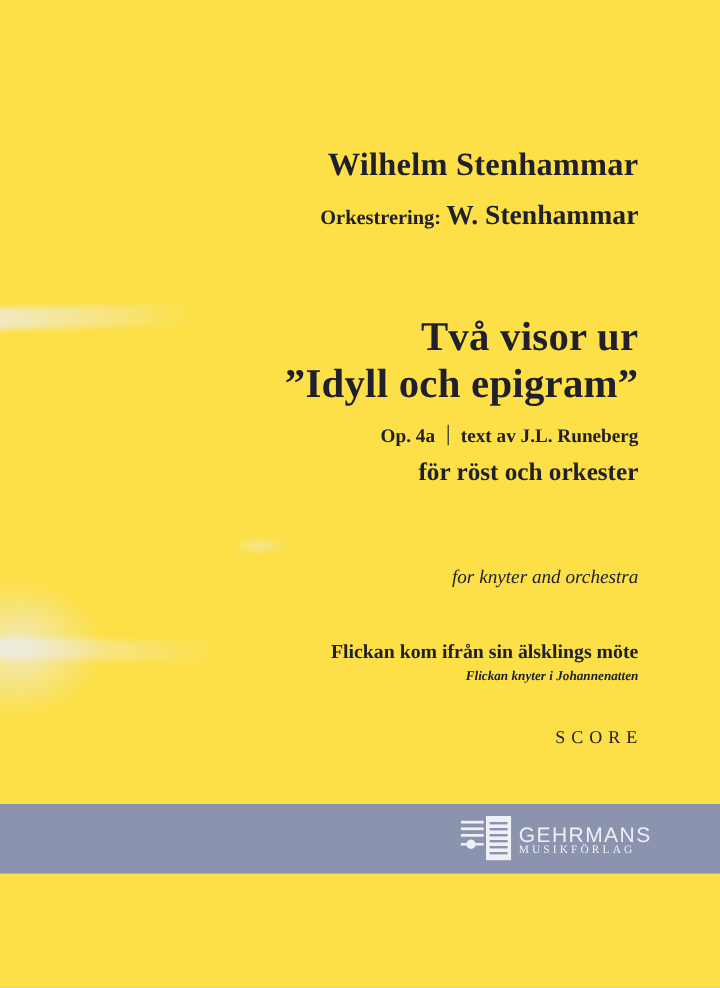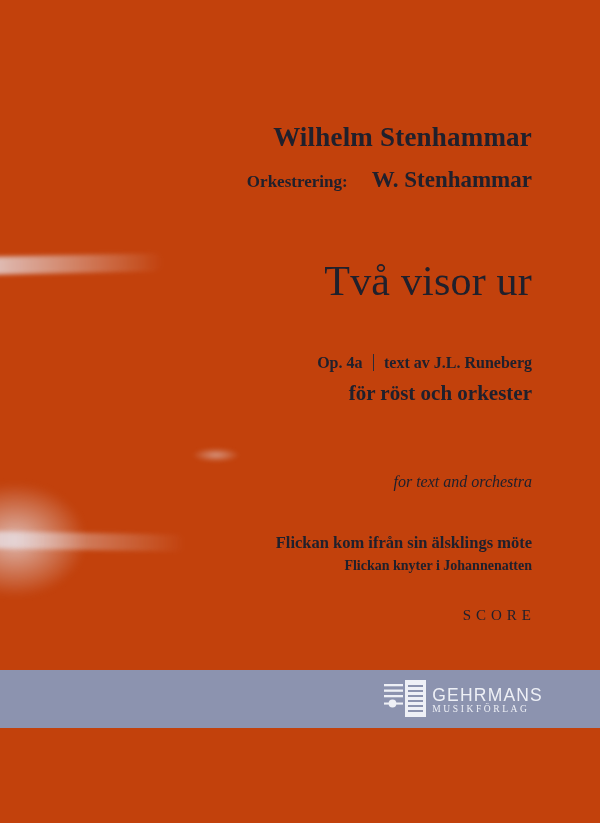--- a/index.html
+++ b/index.html
@@ -1,43 +1,43 @@
 <!DOCTYPE html>
 <html><head>
 <meta charset="utf-8">
 <style>
   html,body{margin:0;padding:0;background:#c5c8da;}
   #page{
     position:relative;
     width:600px;height:823px;
-    background:#c2410c;
+    background:#fde047;
     overflow:hidden;
     font-family:"Liberation Serif","DejaVu Serif",serif;
     color:#20202c;
   }
   .rtext{
     position:absolute;
     left:0;right:68px;
     text-align:right;
     white-space:nowrap;
   }
   .composer{top:122px;font-size:27px;font-weight:bold;letter-spacing:.2px;}
   .orchestration{top:167px;font-size:17px;font-weight:bold;}
-  .orchestration .orch-value{font-size:23px;margin-left:20px;}
-  .main-title{top:262px;font-size:42px;font-weight:normal;line-height:39px;letter-spacing:.2px;}
+  .orchestration .orch-value{font-size:23px;}
+  .main-title{top:262px;font-size:34px;font-weight:bold;line-height:39px;letter-spacing:.2px;}
   .opus-line{top:354px;font-size:16px;font-weight:bold;text-align:right;}
   .sep-bar{
     display:inline-block;width:1.5px;height:17px;background:#2a2a38;
     margin:0 10px;vertical-align:-3px;
   }
   .subtitle-sv{top:381px;font-size:21px;font-weight:bold;}
   .title-en{top:443px;font-size:20px;font-weight:bold;font-style:italic;}
   .subtitle-en{top:473px;font-size:16px;font-style:italic;}
   .movement-1{top:533px;font-size:16.5px;font-weight:bold;}
-  .movement-2{top:558px;font-size:14px;font-weight:bold;}
+  .movement-2{top:558px;font-size:11px;font-weight:bold;font-style:italic;}
   .edition{top:607px;font-size:15px;letter-spacing:5px;right:64px;padding-left:32px;}
 
   .publisher-band{
     position:absolute;left:0;top:670px;width:600px;height:58px;
     background:#8c93af;
   }
   .logo{
     position:absolute;right:57px;top:10px;
     display:flex;align-items:center;gap:6px;
   }
@@ -70,30 +70,31 @@
   <div class="streak streak-d"></div>
 
   <div class="rtext composer">Wilhelm Stenhammar</div>
 
   <div class="rtext orchestration">
     <span>Orkestrering: </span><span class="orch-value">W. Stenhammar</span>
   </div>
 
   <div class="rtext main-title">
     <div>Två visor ur</div>
+    <div>”Idyll och epigram”</div>
   </div>
 
   <div class="rtext opus-line">
     <span>Op. 4a</span><span class="sep-bar"></span><span>text av J.L. Runeberg</span>
   </div>
 
   <div class="rtext subtitle-sv">för röst och orkester</div>
 
 
-  <div class="rtext subtitle-en">for text and orchestra</div>
+  <div class="rtext subtitle-en">for knyter and orchestra</div>
 
   <div class="rtext movement-1">Flickan kom ifrån sin älsklings möte</div>
 
   <div class="rtext movement-2">Flickan knyter i Johannenatten</div>
 
   <div class="rtext edition">SCORE</div>
 
   <div class="publisher-band">
     <div class="logo">
       <span>

